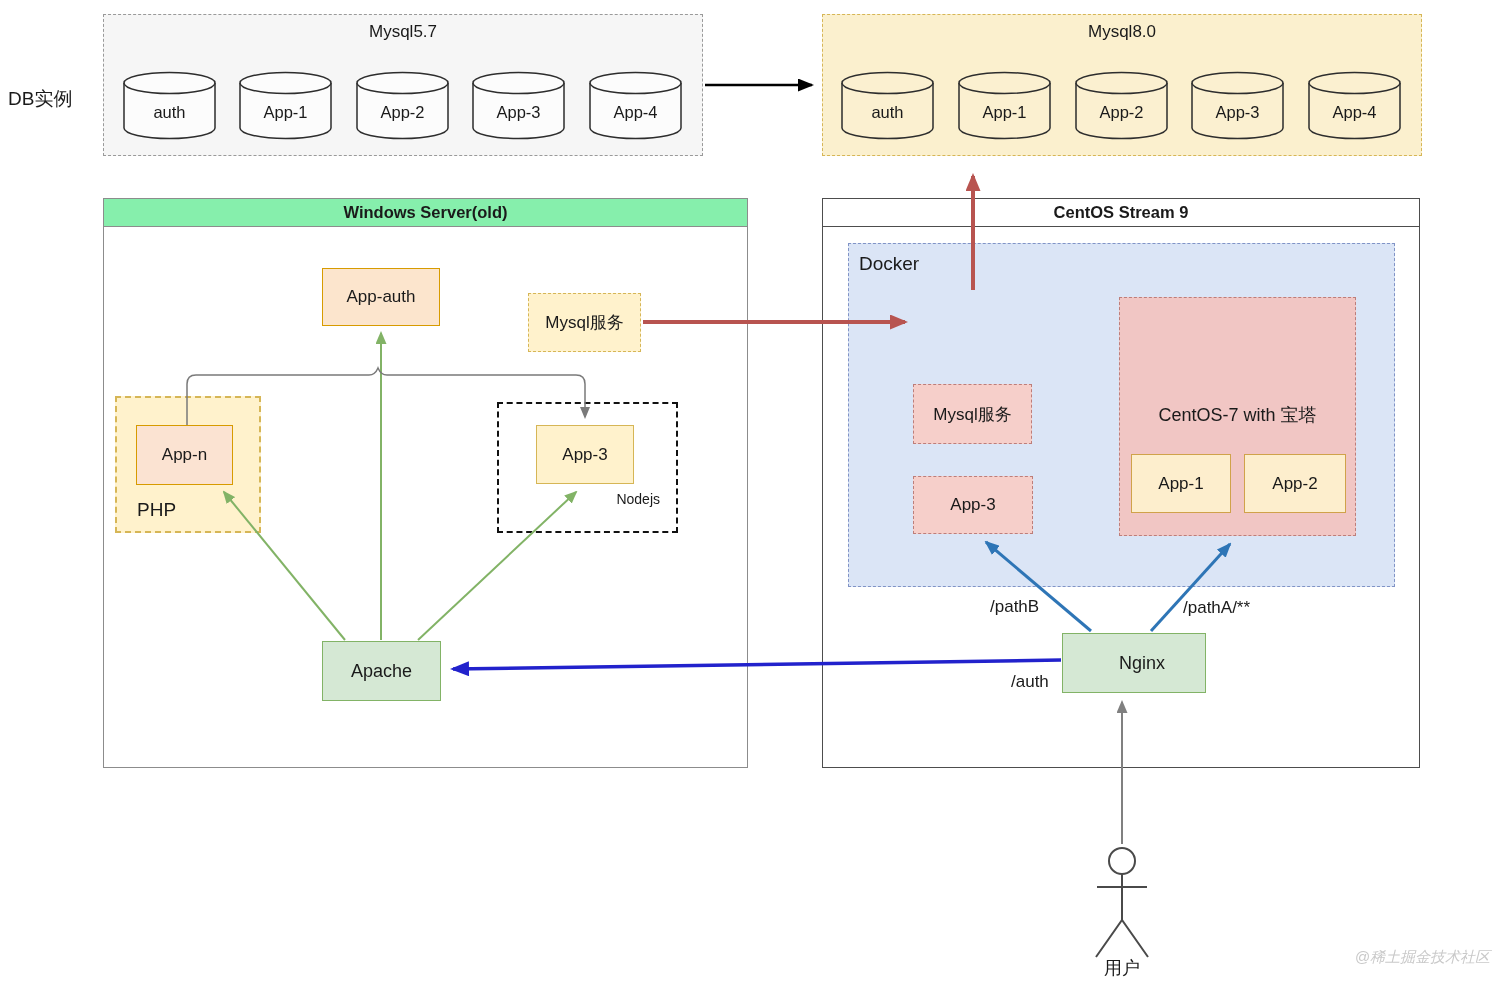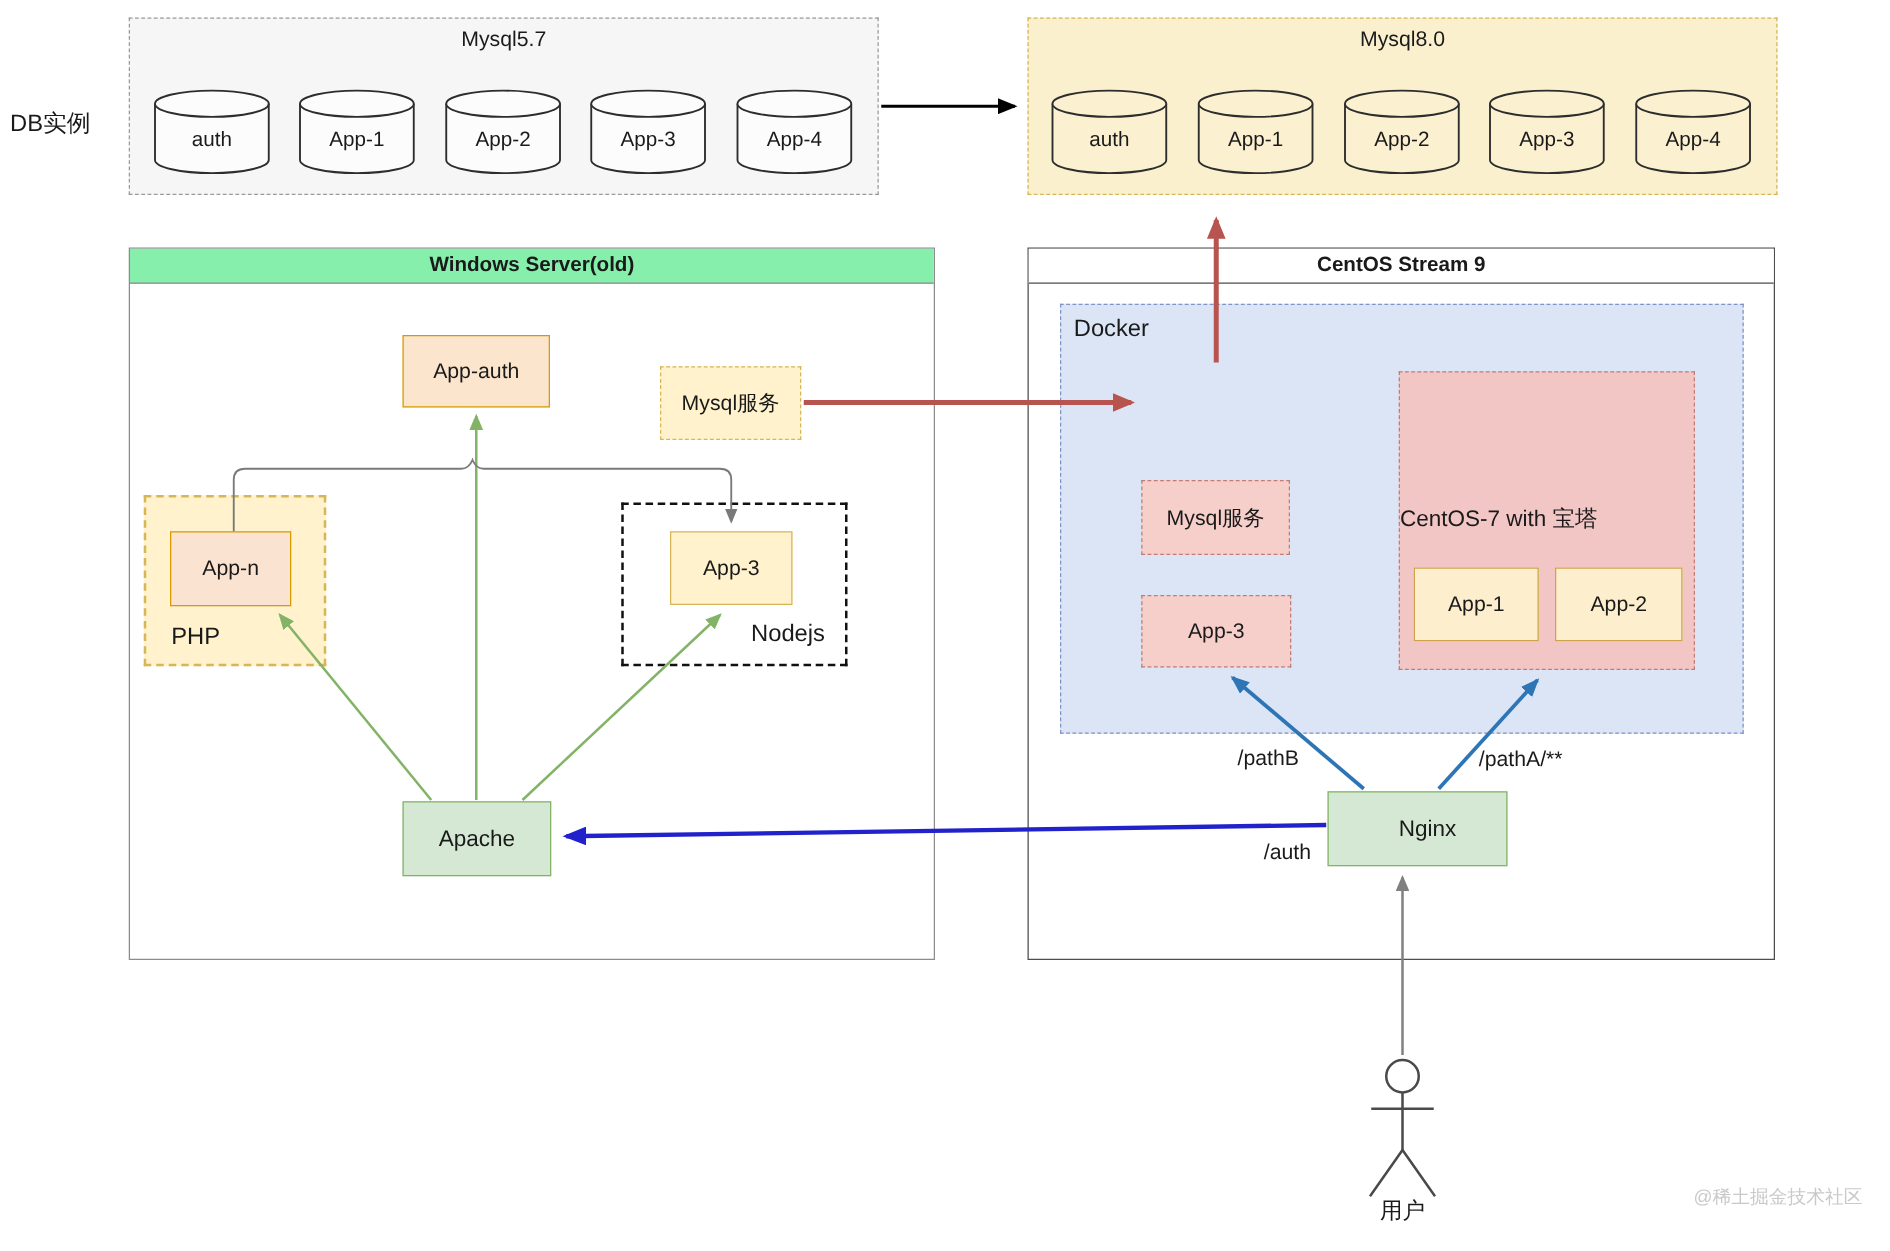--- a/index.html
+++ b/index.html
@@ -39,21 +39,21 @@
   .ln-steel{stroke:var(--arrow_steel);stroke-width:3;}
   .ln-usergray{stroke:var(--arrow_gray);stroke-width:2;}
   .mk-black{fill:var(--arrow_black);}
   .mk-red{fill:var(--arrow_red);}
   .mk-green{fill:var(--arrow_green);}
   .mk-gray{fill:#7a7a7a;}
   .mk-deepblue{fill:var(--arrow_deep_blue);}
   .mk-steel{fill:var(--arrow_steel);}
   .mk-usergray{fill:var(--arrow_gray);}
   .stick{stroke:#4a4a4a;stroke-width:2;fill:none;}
-  .watermark{position:absolute;right:22px;top:948px;font-size:15px;color:var(--watermark_color);}
+  .watermark{position:absolute;right:22px;top:948px;font-size:15px;color:var(--watermark_color);font-style:italic;}
 </style>
 </head>
 <body>
 
 <div id="canvas">
 
   <div class="abs" style="left:8px;top:86px;font-size:19px;">DB实例</div>
 
   <div class="abs" style="left:103px;top:14px;width:600px;height:142px;background:var(--gray_fill);border:1px dashed var(--gray_border);">
     <div class="db-panel-title">Mysql5.7</div>
@@ -143,40 +143,40 @@
 
   <div class="abs" style="left:848px;top:243px;width:547px;height:344px;background:var(--docker_fill);border:1px dashed var(--docker_border);">
     <div class="abs" style="left:10px;top:9px;font-size:19px;">Docker</div>
   </div>
 
   <div class="abs" style="left:115px;top:396px;width:146px;height:137px;background:var(--yellow_fill);border:2px dashed var(--yellow_border);">
     <div class="abs" style="left:20px;bottom:10px;font-size:19px;">PHP</div>
   </div>
 
   <div class="abs" style="left:497px;top:402px;width:181px;height:131px;background:#fff;border:2.5px dashed #111;">
-    <div class="abs" style="right:16px;bottom:12px;font-size:19px;margin-top:16px;">Nodejs</div>
+    <div class="abs" style="right:16px;bottom:24px;font-size:14px;margin-top:16px;">Nodejs</div>
   </div>
 
   <div class="abs node" style="left:322px;top:268px;width:118px;height:58px;background:var(--orange_fill);border:1px solid var(--orange_border);">App-auth</div>
 
   <div class="abs node" style="left:528px;top:293px;width:113px;height:59px;background:var(--yellow_fill);border:1.5px dashed var(--yellow_border);">Mysql服务</div>
 
   <div class="abs node" style="left:136px;top:425px;width:97px;height:60px;background:var(--peach_fill);border:1px solid var(--orange_border);">App-n</div>
 
   <div class="abs node" style="left:536px;top:425px;width:98px;height:59px;background:var(--yellow_fill);border:1px solid var(--yellow_border);">App-3</div>
 
   <div class="abs node" style="left:322px;top:641px;width:119px;height:60px;background:var(--green_fill);border:1px solid var(--green_border);font-size:18px;">Apache</div>
 
 
   <div class="abs node" style="left:913px;top:384px;width:119px;height:60px;background:var(--pink_fill);border:1px dashed var(--pink_border);">Mysql服务</div>
 
   <div class="abs node" style="left:913px;top:476px;width:120px;height:58px;background:var(--pink_fill);border:1px dashed var(--pink_border);">App-3</div>
 
   <div class="abs" style="left:1119px;top:297px;width:237px;height:239px;background:var(--pink_big_fill);border:1px dashed var(--pink_border);">
-    <div class="abs" style="left:0;right:0;top:105px;font-size:18px;">CentOS-7 with 宝塔</div>
+    <div class="abs" style="left:0;right:0;top:105px;text-align:center;font-size:18px;">CentOS-7 with 宝塔</div>
   </div>
   <div class="abs node" style="left:1131px;top:454px;width:100px;height:59px;background:var(--app_cream_fill);border:1px solid var(--app_cream_border);">App-1</div>
   <div class="abs node" style="left:1244px;top:454px;width:102px;height:59px;background:var(--app_cream_fill);border:1px solid var(--app_cream_border);">App-2</div>
 
   <div class="abs node" style="left:1062px;top:633px;width:144px;height:60px;background:var(--green_fill);border:1px solid var(--green_border);font-size:18px;padding-left:16px;">Nginx</div>
 
   <div class="small-note" style="left:990px;top:597px;">/pathB</div>
   <div class="small-note" style="left:1183px;top:598px;">/pathA/**</div>
   <div class="small-note" style="left:1011px;top:672px;">/auth</div>
 

